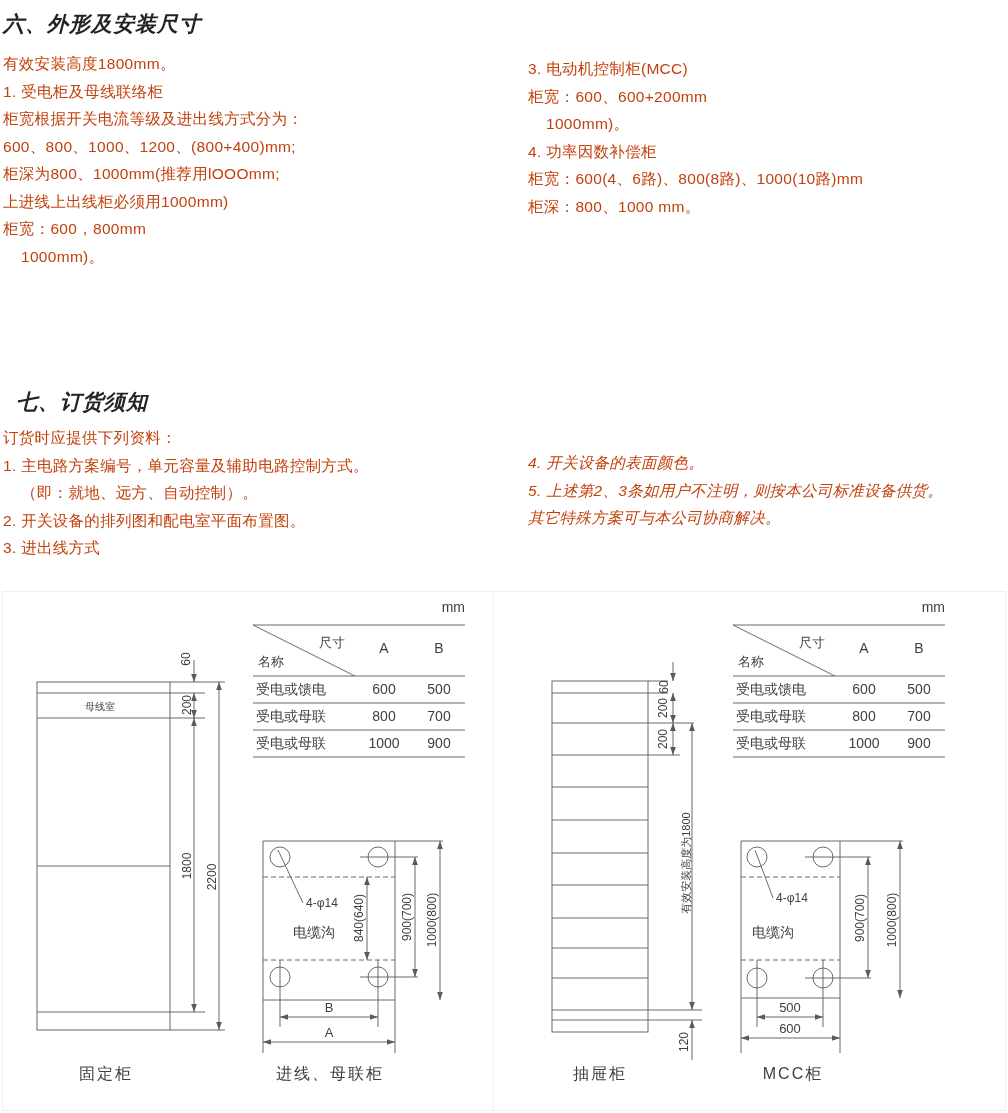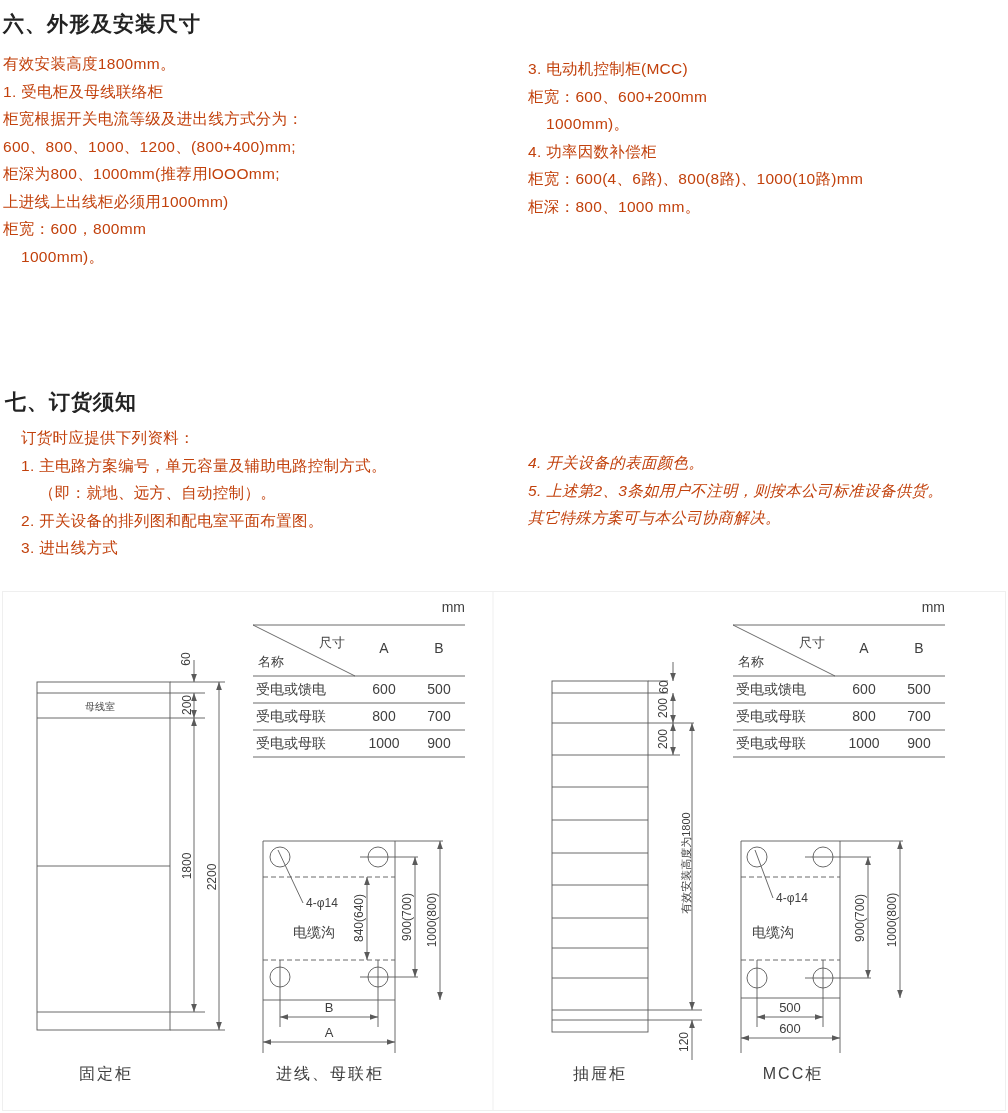--- a/index.html
+++ b/index.html
@@ -1,19 +1,19 @@
 <!DOCTYPE html>
 <html><head>
 <meta charset="utf-8">
 <style>
   html,body{margin:0;padding:0;background:#ffffff;}
   body{width:1008px;height:1113px;position:relative;overflow:hidden;
        font-family:"Liberation Sans","DejaVu Sans",sans-serif;color:#3d3d3d;}
   .abs{position:absolute;}
-  .h1{font-size:21px;font-weight:bold;color:#232323;letter-spacing:1px;}
+  .h1{font-size:21px;font-weight:bold;color:#232323;letter-spacing:1px;font-style:italic;}
   .col{font-size:15.5px;line-height:27.5px;color:#c2410c;letter-spacing:0.3px;}
   .col .ln{white-space:nowrap;}
   .col .ind{padding-left:18px;}
   svg text{font-family:"Liberation Sans","DejaVu Sans",sans-serif;fill:#3f3f3f;}
   svg .ln, svg line, svg rect, svg circle{stroke:#5a5a5a;stroke-width:0.9;fill:none;}
   svg .dash{stroke-dasharray:5,3;}
   svg .faint{stroke:#efefef;stroke-width:1;}
   svg .t10{font-size:10px;} svg .t11{font-size:11px;} svg .t12{font-size:12px;}
   svg .t13{font-size:13px;} svg .t14{font-size:14px;} svg .t16{font-size:16px;letter-spacing:2px;}
 </style>
@@ -35,23 +35,23 @@
 
 <div class="abs col" style="left:528px;top:55px;">
   <div class="ln">3. 电动机控制柜(MCC)</div>
   <div class="ln">柜宽：600、600+200mm</div>
   <div class="ln ind">1000mm)。</div>
   <div class="ln">4. 功率因数补偿柜</div>
   <div class="ln">柜宽：600(4、6路)、800(8路)、1000(10路)mm</div>
   <div class="ln">柜深：800、1000 mm。</div>
 </div>
 
-<div class="abs h1" style="left:5px;top:388px;text-align:center;">七、订货须知</div>
-
-<div class="abs col" style="left:3px;top:424px;margin-left:18px;">
+<div class="abs h1" style="left:16px;top:388px;text-align:center;">七、订货须知</div>
+
+<div class="abs col" style="left:3px;top:424px;">
   <div class="ln">订货时应提供下列资料：</div>
   <div class="ln">1. 主电路方案编号，单元容量及辅助电路控制方式。</div>
   <div class="ln ind">（即：就地、远方、自动控制）。</div>
   <div class="ln">2. 开关设备的排列图和配电室平面布置图。</div>
   <div class="ln">3. 进出线方式</div>
 </div>
 
 <div class="abs col" style="left:528px;top:449px;font-style:italic;">
   <div class="ln">4. 开关设备的表面颜色。</div>
   <div class="ln">5. 上述第2、3条如用户不注明，则按本公司标准设备供货。</div>

